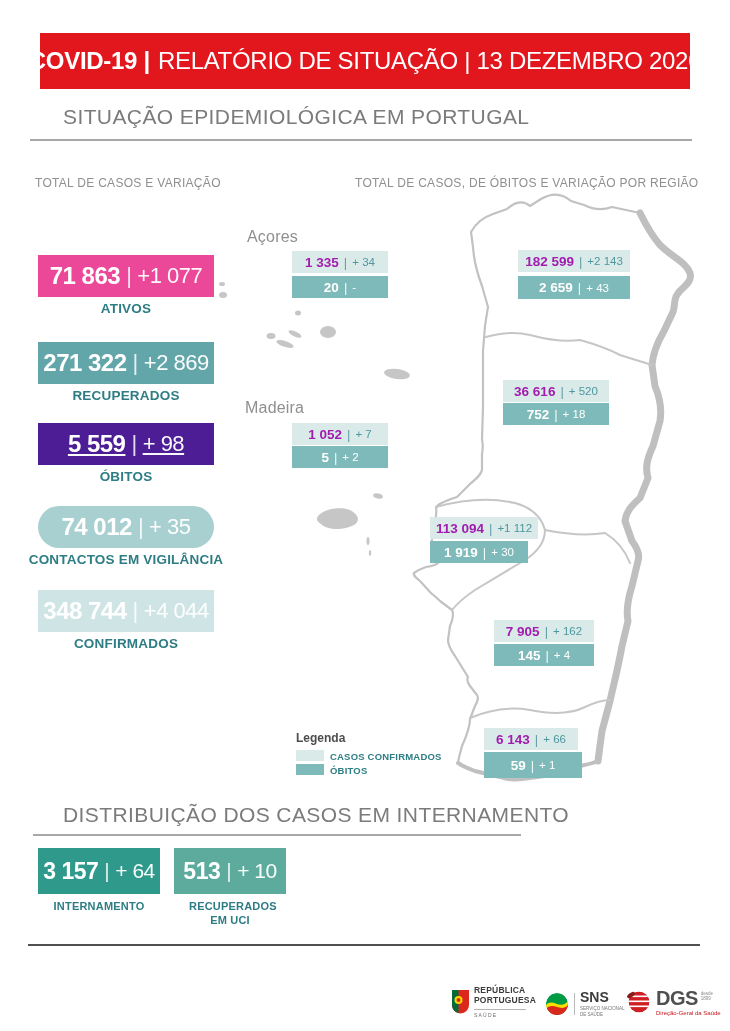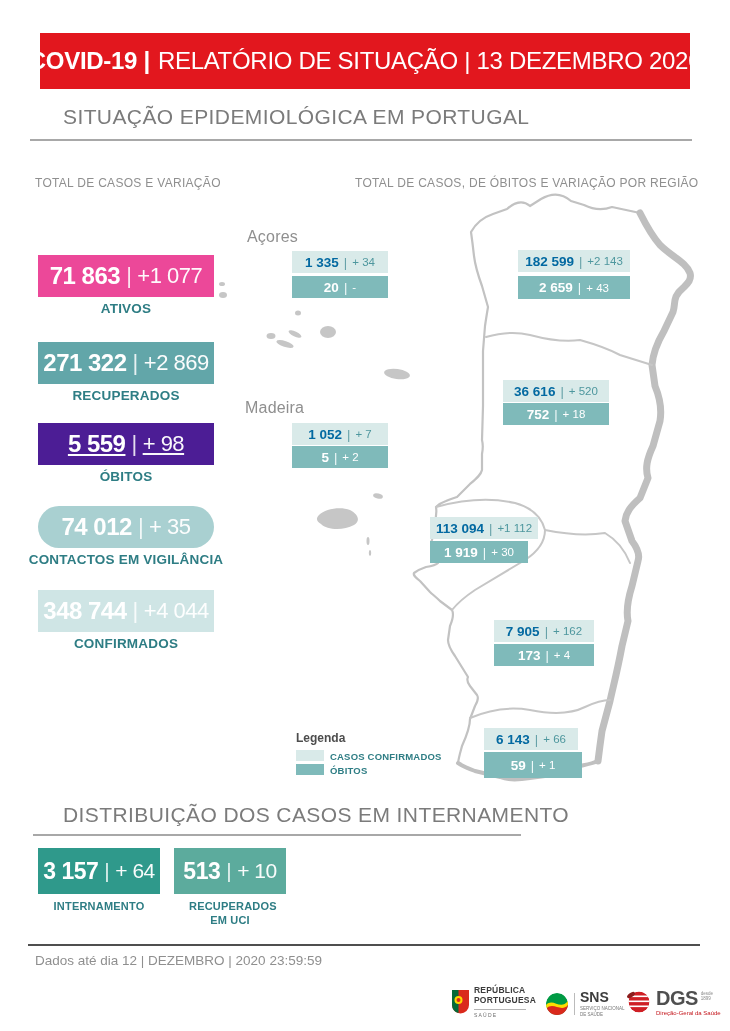--- a/index.html
+++ b/index.html
@@ -53,21 +53,21 @@
   
   .rbox{
     position:absolute;height:22px;display:flex;align-items:center;justify-content:center;
     gap:4px;white-space:nowrap;
   }
   .rbox.light{background:#d9eae9;}
   .rbox.dark{background:#7fbaba;}
   .rbox .rb-num{font-weight:700;font-size:13.5px;}
   .rbox .rb-pipe{font-weight:300;font-size:13px;padding:0 1px;}
   .rbox .rb-var{font-weight:400;font-size:11.5px;}
-  .rbox.light .rb-num{color:#0369a1;}
+  .rbox.light .rb-num{color:#a21caf;}
   .rbox.light .rb-pipe{color:#64a0a7;}
   .rbox.light .rb-var{color:#4e979e;}
   .rbox.dark .rb-num{color:#ffffff;}
   .rbox.dark .rb-pipe{color:#f2fbfb;}
   .rbox.dark .rb-var{color:#ffffff;}
   
   .legend-title{position:absolute;left:296px;top:731px;color:#4d4d4d;font-size:12px;font-weight:700;}
   .legend-swatch{position:absolute;left:296px;width:28px;height:11px;}
   .legend-label{position:absolute;left:330px;color:#2e7d84;font-size:9.5px;font-weight:700;letter-spacing:0.2px;white-space:nowrap;}
   .sw-light{background:#d9eae9;}
@@ -253,21 +253,21 @@
     <span class="rb-pipe">|</span>
     <span class="rb-var">+ 30</span>
   </div>
 
   <div class="rbox light" style="left:494px;top:620px;width:100px;">
     <span class="rb-num">7 905</span>
     <span class="rb-pipe">|</span>
     <span class="rb-var">+ 162</span>
   </div>
   <div class="rbox dark" style="left:494px;top:644px;width:100px;">
-    <span class="rb-num">173</span>
+    <span class="rb-num">145</span>
     <span class="rb-pipe">|</span>
     <span class="rb-var">+ 4</span>
   </div>
 
   <div class="rbox light" style="left:484px;top:728px;width:94px;">
     <span class="rb-num">6 143</span>
     <span class="rb-pipe">|</span>
     <span class="rb-var">+ 66</span>
   </div>
   <div class="rbox dark" style="left:484px;top:752px;width:98px;height:26px;">
@@ -293,21 +293,20 @@
   <div class="ibox-label" style="left:38px;top:899px;width:122px;">INTERNAMENTO</div>
 
   <div class="ibox bg-uci" style="left:174px;top:848px;width:112px;">
     <span class="sb-num">513</span>
     <span class="sb-pipe">|</span>
     <span class="sb-var">+ 10</span>
   </div>
   <div class="ibox-label" style="left:189px;top:899px;width:82px;">RECUPERADOS EM UCI</div>
 
   <div class="footer-rule"></div>
-  <div class="footer-text">Dados até dia 12 | DEZEMBRO | 2020 23:59:59</div>
 
   <div class="logo" style="left:452px;top:986px;">
     <svg width="17" height="24" viewBox="0 0 17 24">
       <path d="M0,0 H17 V15 A8.5,8.5 0 0 1 0,15 Z" fill="#da291c"></path>
       <path d="M0,0 H6.5 V23 A8.5,8.5 0 0 1 0,15 Z" fill="#046a38"></path>
       <circle cx="6.5" cy="10" r="4" fill="#ffd700"></circle>
       <circle cx="6.5" cy="10" r="2" fill="#da291c"></circle>
     </svg>
     <div class="rp-txt">
       <span class="rp-line">REPÚBLICA</span>

